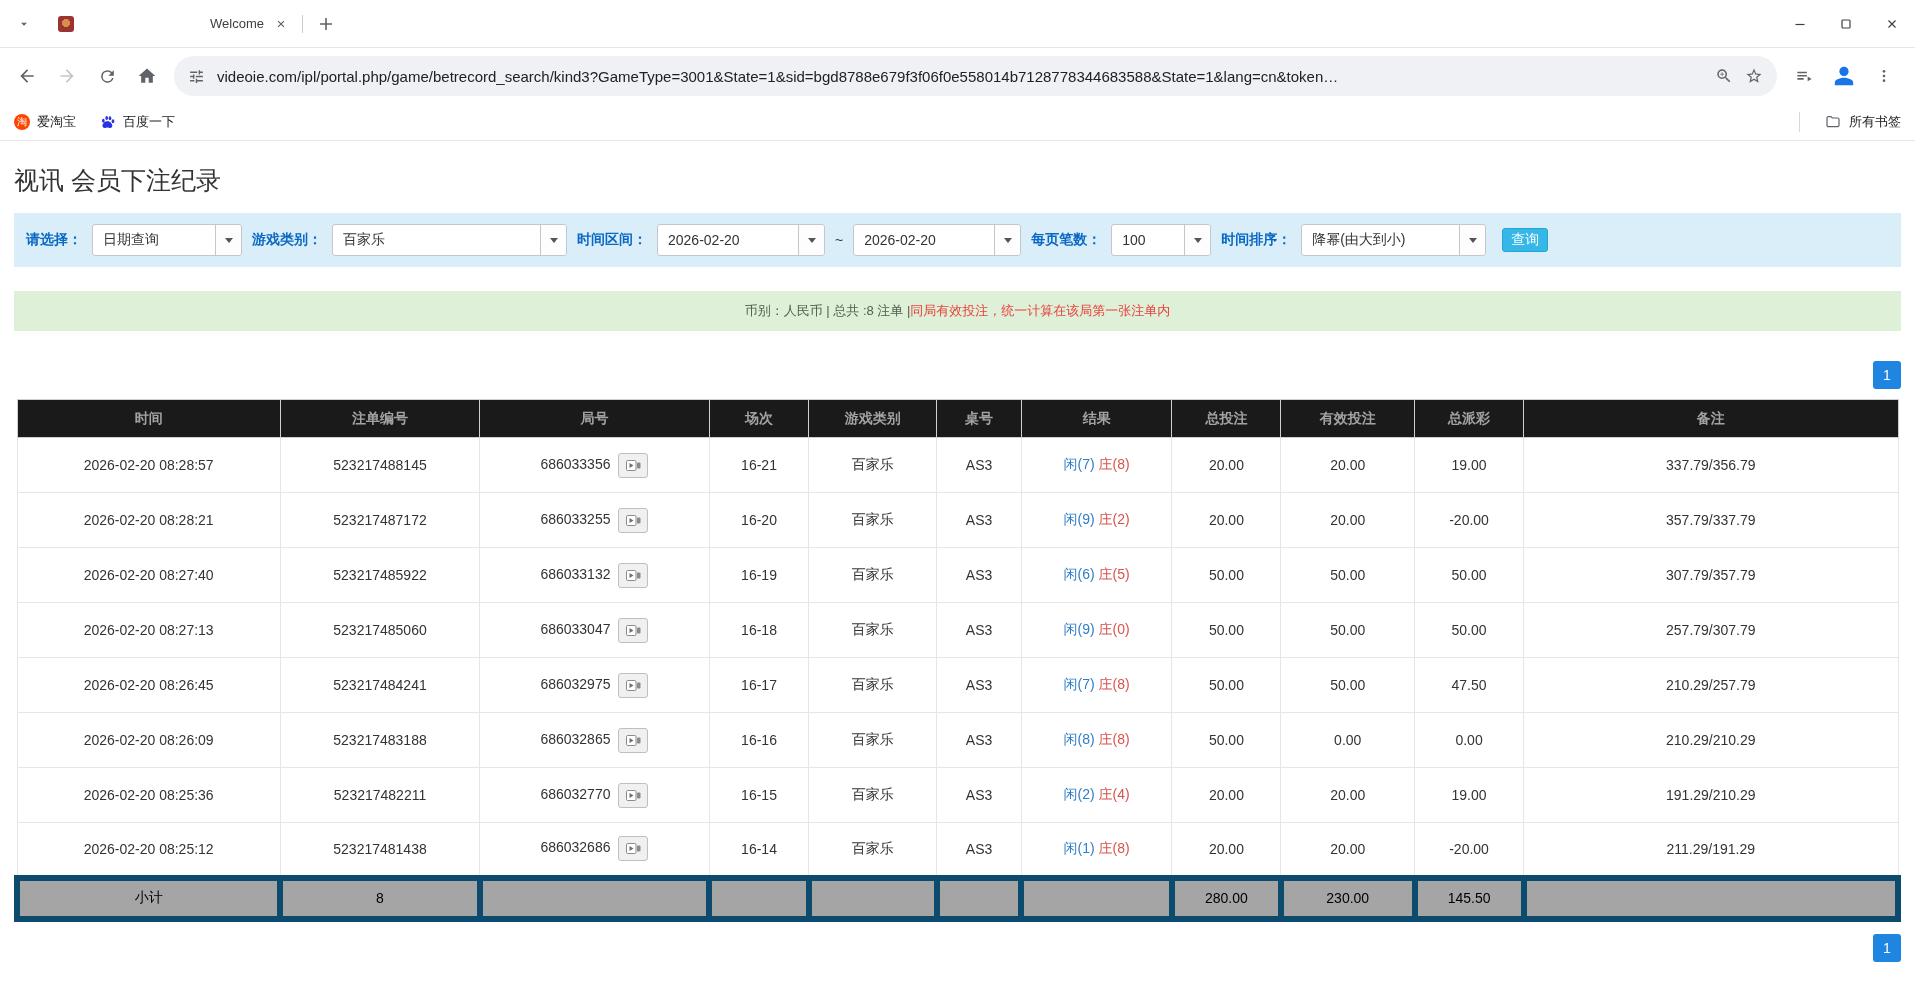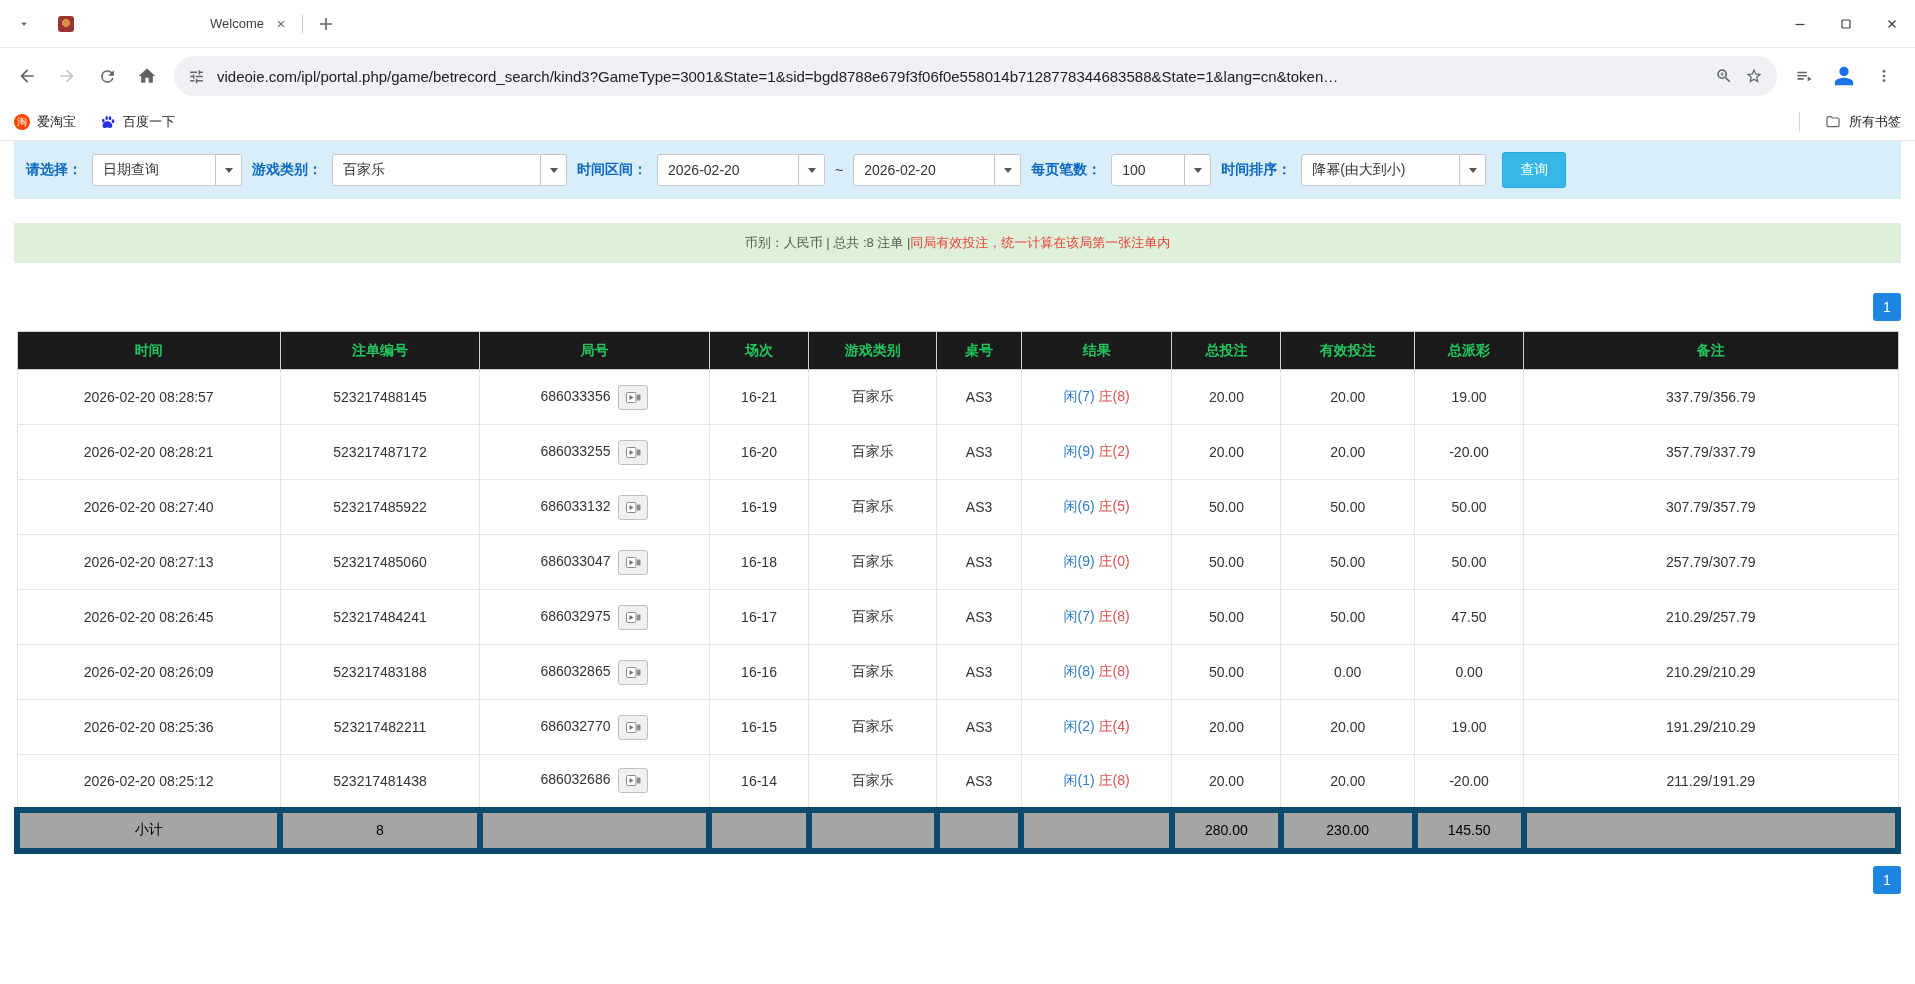--- a/index.html
+++ b/index.html
@@ -56,37 +56,37 @@
             white-space:nowrap; }
   .combo { display:flex; align-items:stretch; background:#fff; border:1px solid #c6c6c6;
            border-radius:3px; height:32px; cursor:pointer;gap:31px; }
   .combo-val { display:flex; align-items:center; padding:0 10px; font-size:14px; color:#333;
                flex:1; white-space:nowrap; overflow:hidden; }
   .combo-btn { width:26px; border-left:1px solid #c6c6c6; display:flex; align-items:center;
                justify-content:center; background:#fdfdfd; border-radius:0 3px 3px 0; }
   .caret { width:0; height:0; border-left:4px solid transparent; border-right:4px solid transparent;
            border-top:5px solid #555; }
   .tilde { color:#333; font-size:14px; }
-  .search-btn { height:36px; padding:0 17px; background:var(--search-button-bg,#35b7e8);
+  .search-btn { height:24px; padding:0 8px; background:var(--search-button-bg,#35b7e8);
                 color:#fff; border:1px solid #28a5d6; border-radius:3px; font-size:14px;
                 margin-left:6px; cursor:pointer; font-family:inherit; }
 
   .summary-bar { margin-top:24px; background:var(--summary-bar-bg,#dff0d8); height:40px;
                  display:flex; align-items:center; justify-content:center;
                  padding:0 14px; font-size:13px; }
   .summary-left { color:#50604f; }
   .summary-right { color:var(--negative-red,#e8413c); }
 
   .pager-row { display:flex; justify-content:flex-end; margin:30px 0 10px; }
   .pager-bottom { display:flex; justify-content:flex-end; margin-top:12px; }
   .page-btn { min-width:28px; height:28px; background:var(--accent-blue,#1e86e0); color:#fff;
               border:none; border-radius:3px; font-size:14px; cursor:pointer; font-family:inherit; }
 
   table.bet { width:100%; border-collapse:collapse; table-layout:fixed; font-size:14px; }
-  table.bet th { background:var(--table-header-bg,#1a1a1a); color:#22c55e; font-weight:bold;
+  table.bet th { background:var(--table-header-bg,#1a1a1a); color:#a3a3a3; font-weight:bold;
                  height:38px; border:1px solid #cfcfcf; padding:0 20px; white-space:nowrap;
                  overflow:hidden; }
   table.bet td { height:55px; border:1px solid #e6e6e6; text-align:center; color:#333;
                  padding:0 6px; background:#fff; white-space:nowrap; overflow:hidden; }
   .round-btn { margin-left:8px; width:30px; height:25px; background:#f0f0f0;
                border:1px solid #bfbfbf; border-radius:3px; vertical-align:middle; cursor:pointer;
                display:inline-flex; align-items:center; justify-content:center; }
   td.amt-link { color:var(--link-blue,#2f7ec7); cursor:pointer; }
   .res-player { color:var(--player-blue,#2f7ec7); }
   .res-banker { color:var(--banker-red,#d9534f); }
@@ -228,20 +228,21 @@
       <svg width="18" height="16" viewBox="0 0 24 24" fill="none" stroke="#5f6368" stroke-width="1.8">
           <path d="M3 6a2 2 0 0 1 2-2h4l2 2h8a2 2 0 0 1 2 2v9a2 2 0 0 1-2 2H5a2 2 0 0 1-2-2V6z"></path>
         </svg>
       <span>所有书签</span>
     </div>
   </div>
 </div>
 
 <div class="page">
 
+  <div class="page-title">视讯 会员下注纪录</div>
 
   <div class="filter-bar">
     <span class="flabel">请选择：</span>
     <div class="combo" style="width:150px">
       <span class="combo-val">日期查询</span>
       <span class="combo-btn">
           <span class="caret"></span>
         </span>
     </div>
 

